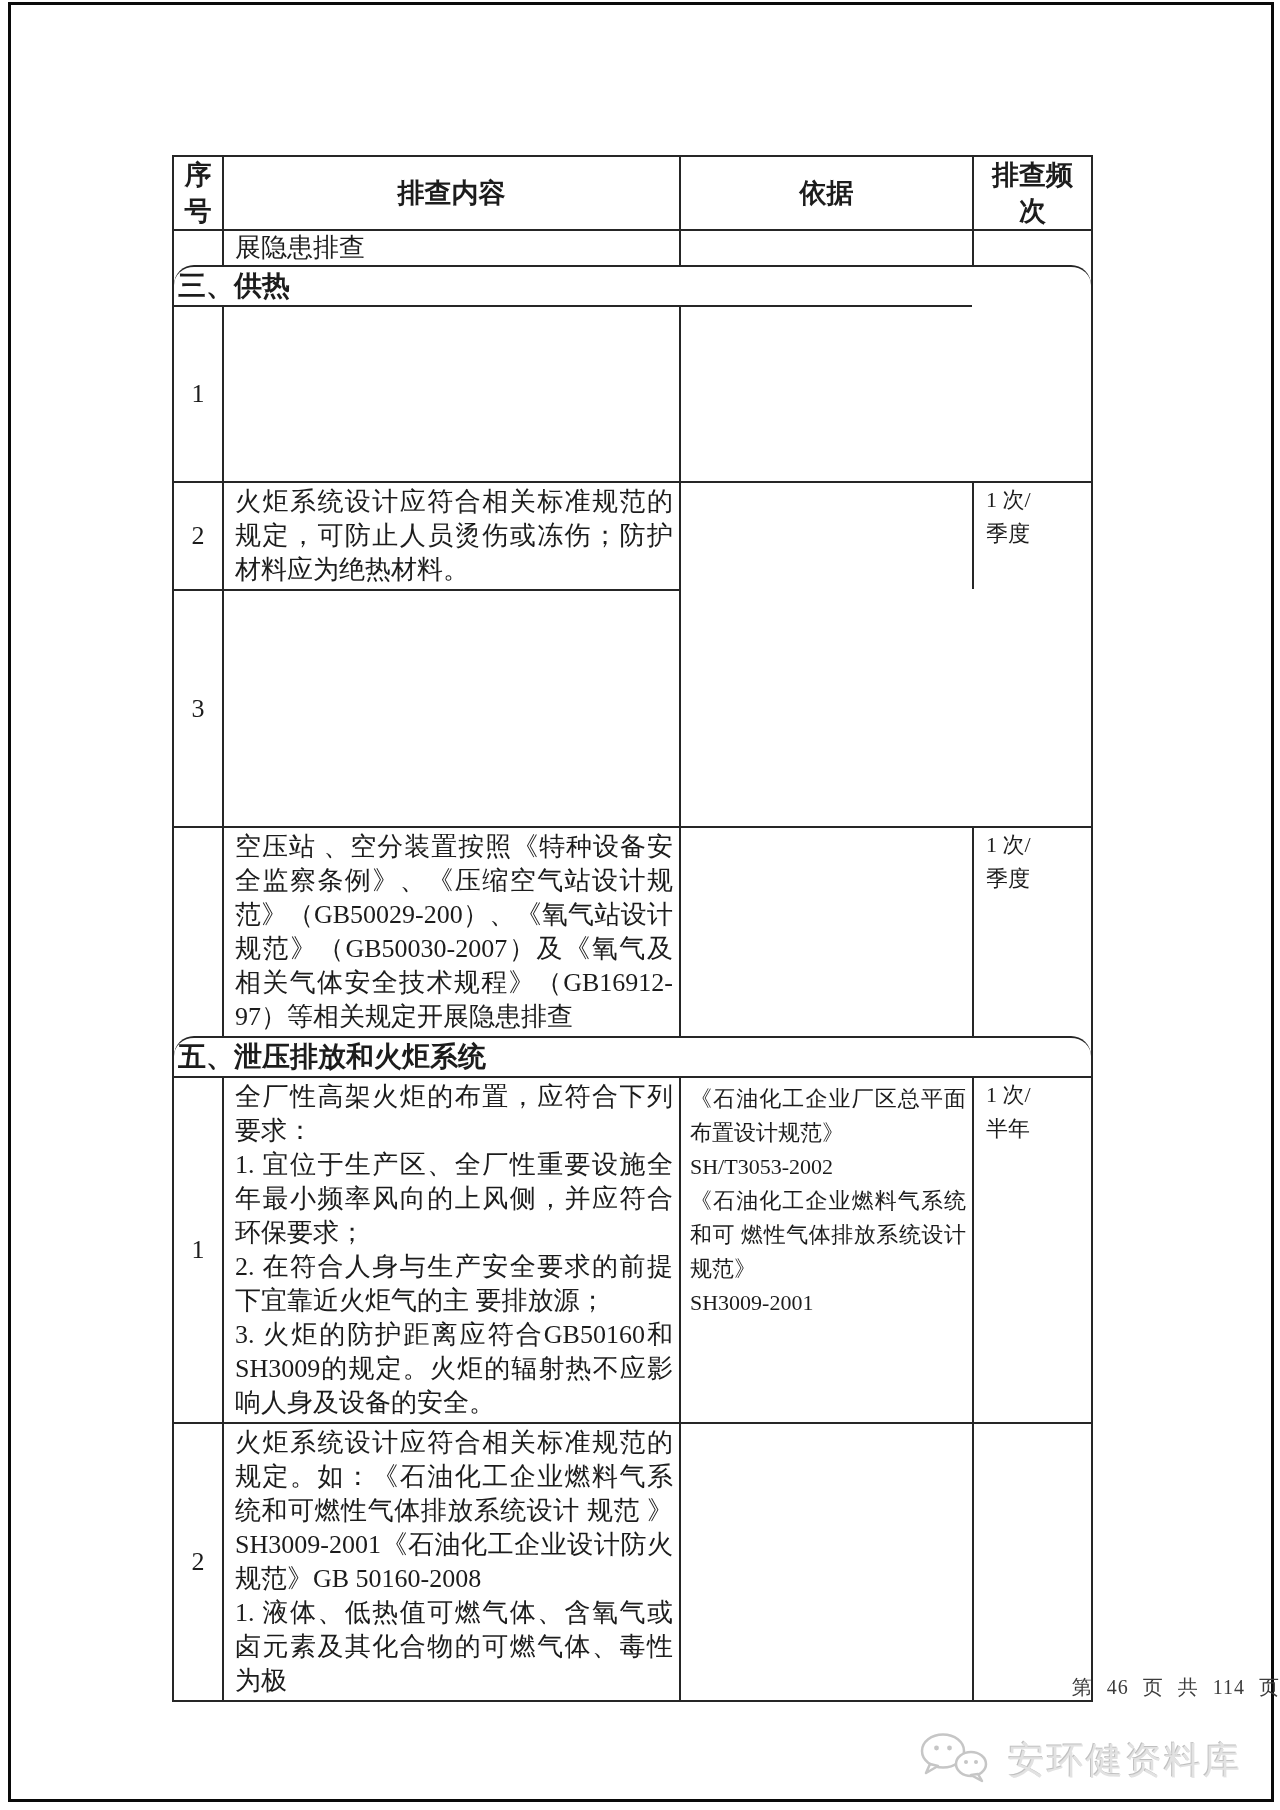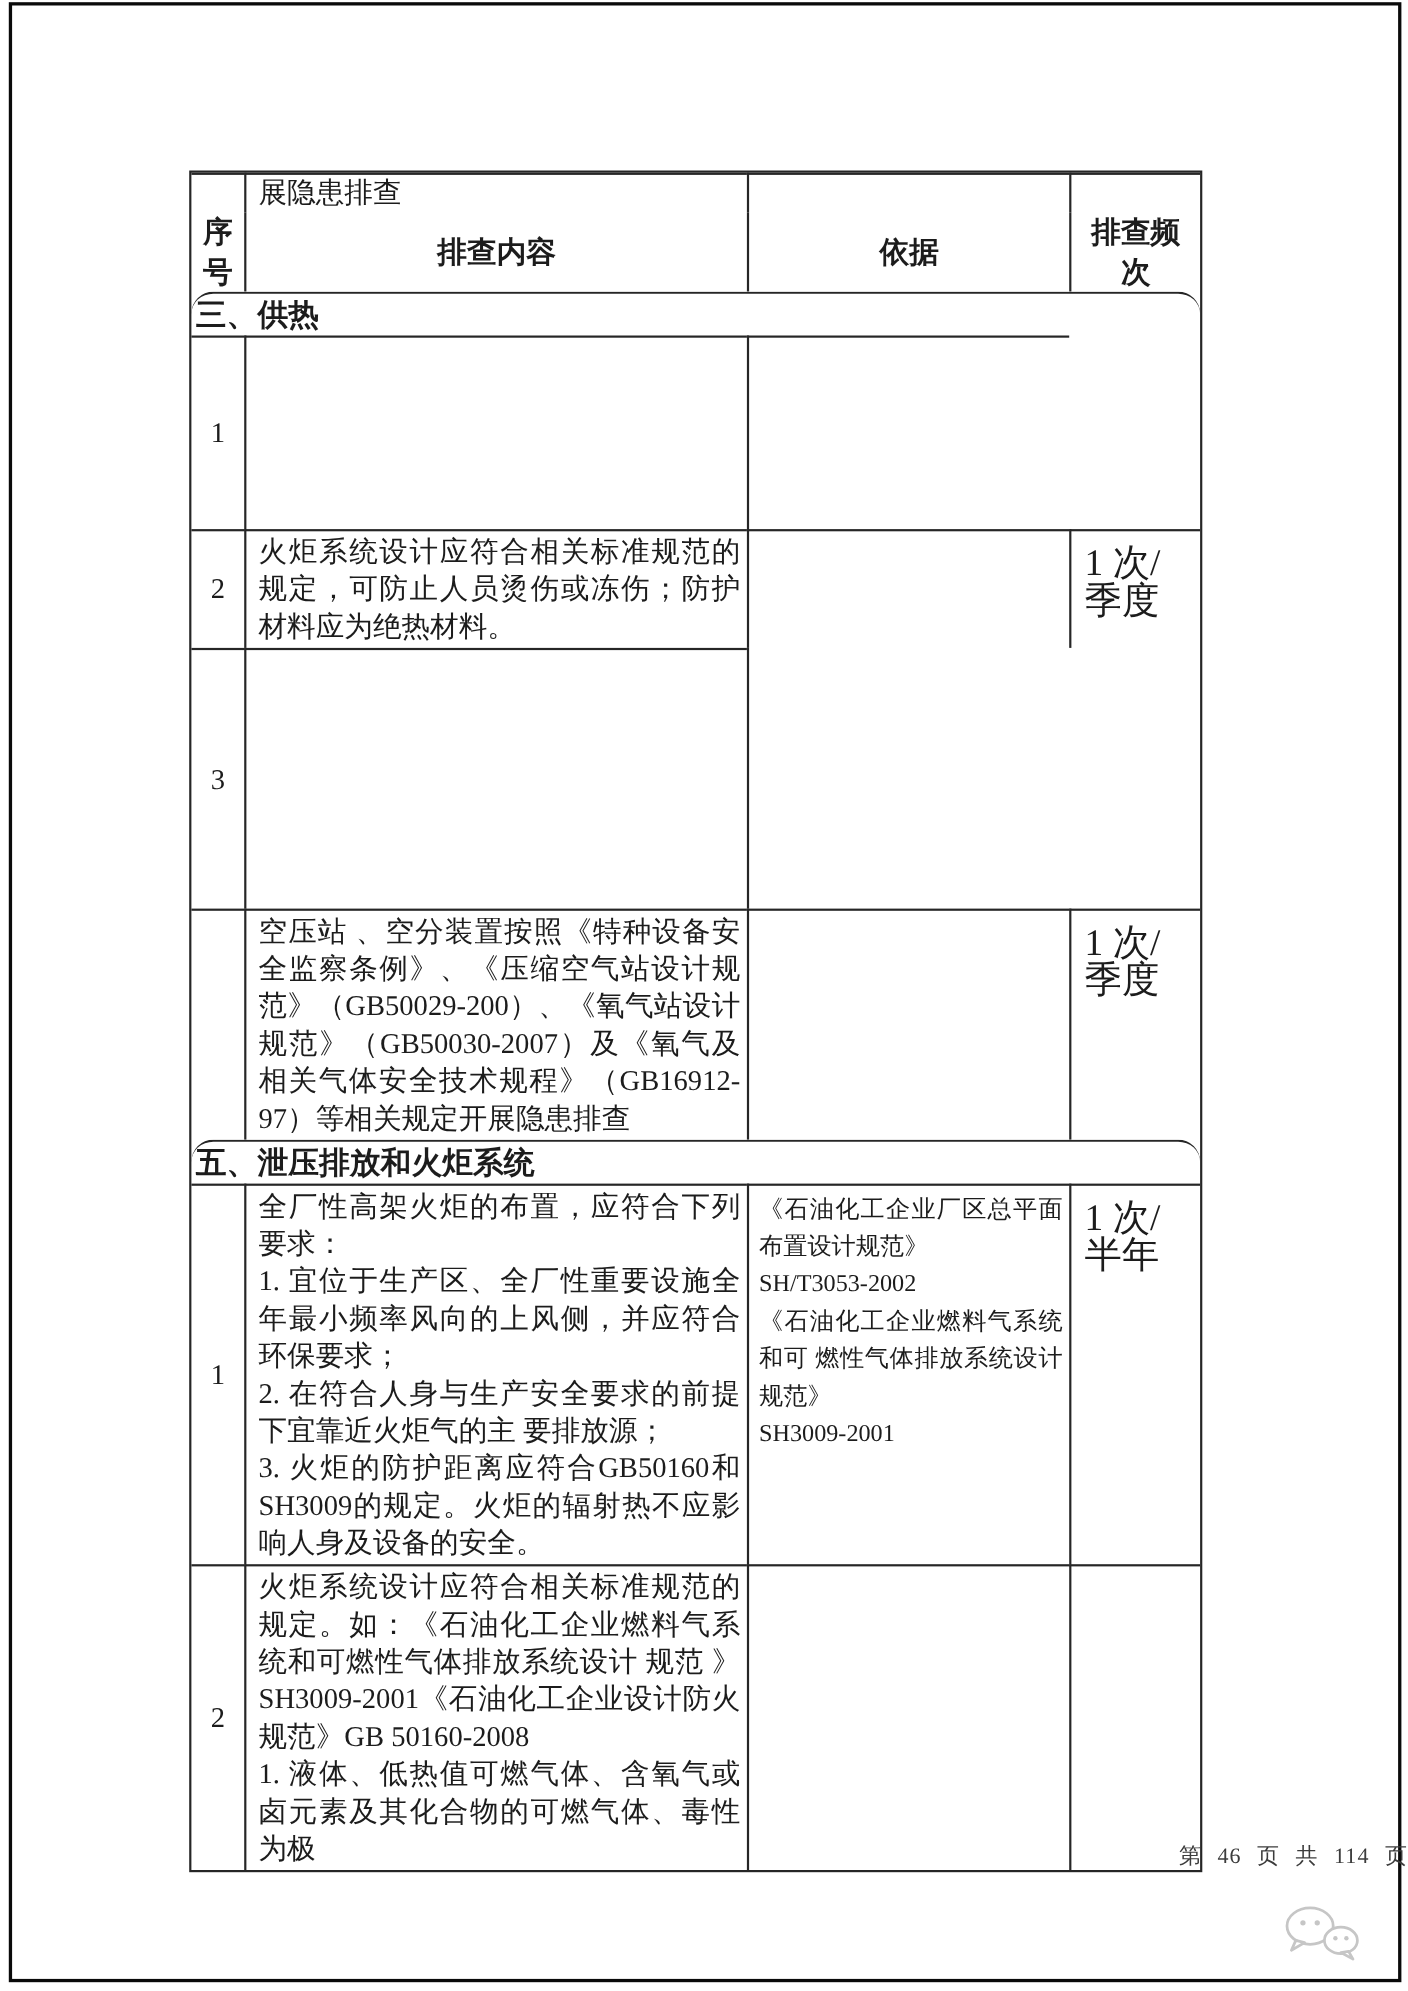--- a/index.html
+++ b/index.html
@@ -40,22 +40,22 @@
   }
   .cell.content{
     font-size:26px;line-height:34px;
     padding:2px 6px 2px 11px;
   }
   .cell.basis{
     font-size:22px;line-height:34px;
     padding:4px 6px 2px 9px;
   }
   .cell.freq{
-    font-size:34px;line-height:34px;
-    padding:13px 4px 0 12px;
+    font-size:22px;line-height:34px;
+    padding:0 4px 0 12px;
   }
   .cell.freq.no-top{border-top:none;}
   .jt{text-align:justify;white-space:pre-line;}
   .pl{white-space:pre-line;}
   .header-row .cell{
     display:flex;align-items:center;justify-content:center;
     text-align:center;
     font-weight:bold;font-size:27px;line-height:36px;
     padding:0 12px;
   }
@@ -84,34 +84,34 @@
     font-family:"Liberation Sans","DejaVu Sans",sans-serif;
   }
 </style>
 </head>
 <body>
 
 <div class="page-frame"></div>
 
 <div class="doc-table">
 
-  <div class="row" style="min-height:36px">
-    <div class="cell no"></div>
-    <div class="cell content" style="line-height:30px">
-        <div class="jt">展隐患排查</div>
-      </div>
-    <div class="cell basis"></div>
-    <div class="cell freq"></div>
-  </div>
-
   <div class="row header-row" style="min-height:67px">
     <div class="cell">序号</div>
     <div class="cell">排查内容</div>
     <div class="cell">依据</div>
     <div class="cell">排查频次</div>
+  </div>
+
+  <div class="row" style="min-height:36px">
+    <div class="cell no"></div>
+    <div class="cell content" style="line-height:30px">
+        <div class="jt">展隐患排查</div>
+      </div>
+    <div class="cell basis"></div>
+    <div class="cell freq"></div>
   </div>
 
   <div class="row section-row" style="min-height:29px">
     <div class="cell">三、供热</div>
   </div>
 
   <div class="row" style="min-height:176px">
     <div class="cell no">1</div>
     <div class="cell basis"></div>
     <div class="cell freq"></div>
@@ -196,13 +196,14 @@
         <path d="M62 43 L66 50 L55 44 Z" stroke-linejoin="round"></path>
       </g>
       <g fill="#c6c6c6" stroke="none">
         <circle cx="20.5" cy="17" r="2.4"></circle>
         <circle cx="33.5" cy="17" r="2.4"></circle>
         <circle cx="50" cy="31" r="2"></circle>
         <circle cx="60" cy="31" r="2"></circle>
       </g>
     </svg>
   </span>
+  <span class="watermark-text">安环健资料库</span>
 </div>
 
 </body></html>

